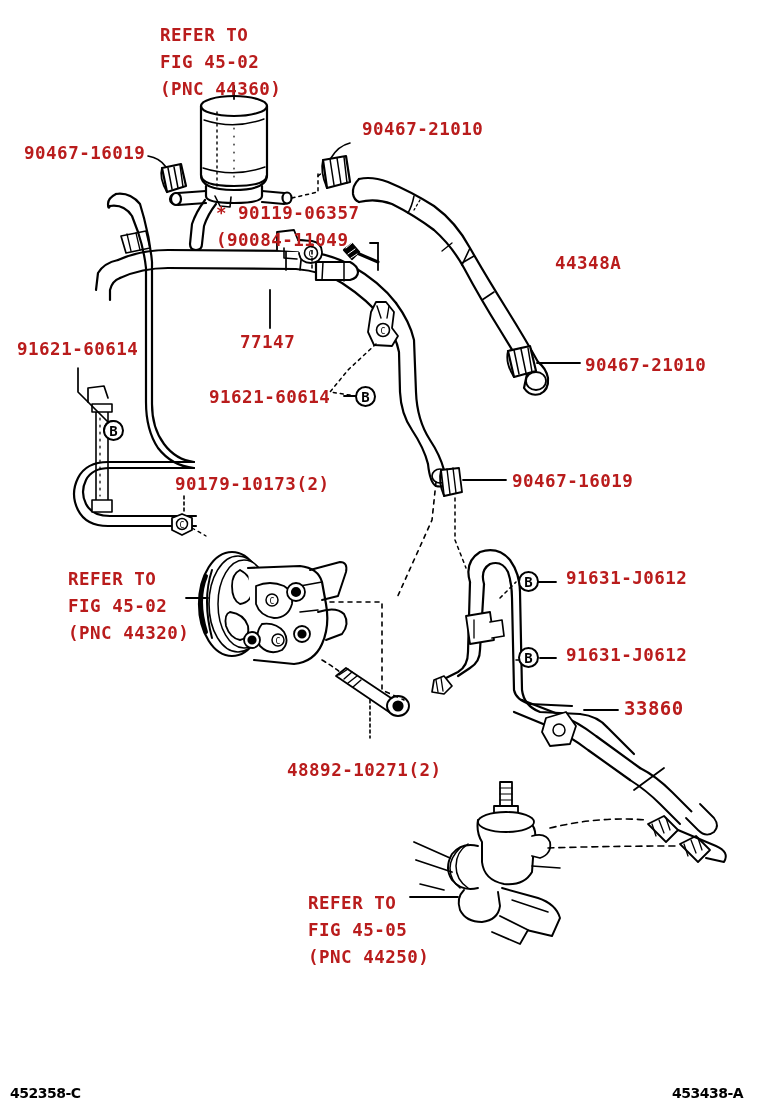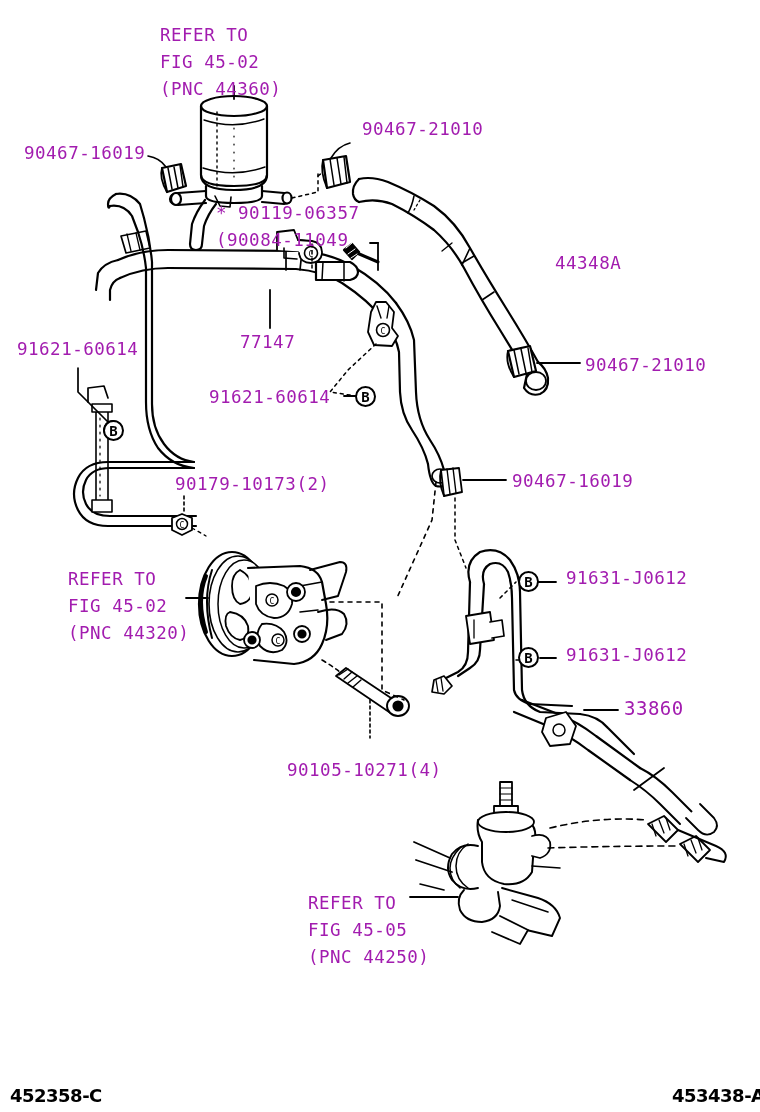--- a/index.html
+++ b/index.html
@@ -22,33 +22,33 @@
     position: absolute;
     left: 0;
     top: 0;
     width: 760px;
     height: 1112px;
     pointer-events: none;
   }
   .lbl {
     position: absolute;
     font-family: "DejaVu Sans Mono", monospace;
-    font-weight: normal;
+    font-weight: bold;
     font-size: 17.5px;
     letter-spacing: 0.5px;
-    color: #a21caf;
+    color: #b91c1c;
     white-space: pre;
     line-height: 25px;
   }
   .lbl.multi { line-height: 27px; }
   .footer {
     position: absolute;
     font-family: "DejaVu Sans", sans-serif;
     font-weight: bold;
-    font-size: 18px;
+    font-size: 14px;
     color: #000000;
     white-space: pre;
     letter-spacing: -0.5px;
   }
   .balloon {
     position: absolute;
     width: 21px;
     height: 21px;
     border: 2px solid #000;
     border-radius: 50%;
@@ -383,21 +383,21 @@
   <div class="lbl" style="left:585px; top:353px;">90467-21010</div>
 
   <div class="lbl" style="left:512px; top:469px;">90467-16019</div>
 
   <div class="lbl" style="left:162px; top:472px;margin-left:13px;">90179-10173(2)</div>
 
   <div class="lbl multi" style="left:68px; top:566px;">REFER TO
 FIG 45-02
 (PNC 44320)</div>
 
-  <div class="lbl" style="left:287px; top:758px;">90105-10271(4)</div>
+  <div class="lbl" style="left:287px; top:758px;">48892-10271(2)</div>
 
   <div class="lbl" style="left:566px; top:566px;">91631-J0612</div>
 
   <div class="lbl" style="left:566px; top:643px;">91631-J0612</div>
 
   <div class="lbl" style="left:624px; top:696px; font-size:19px;">33860</div>
 
   <div class="lbl multi" style="left:308px; top:890px;">REFER TO
 FIG 45-05
 (PNC 44250)</div>

